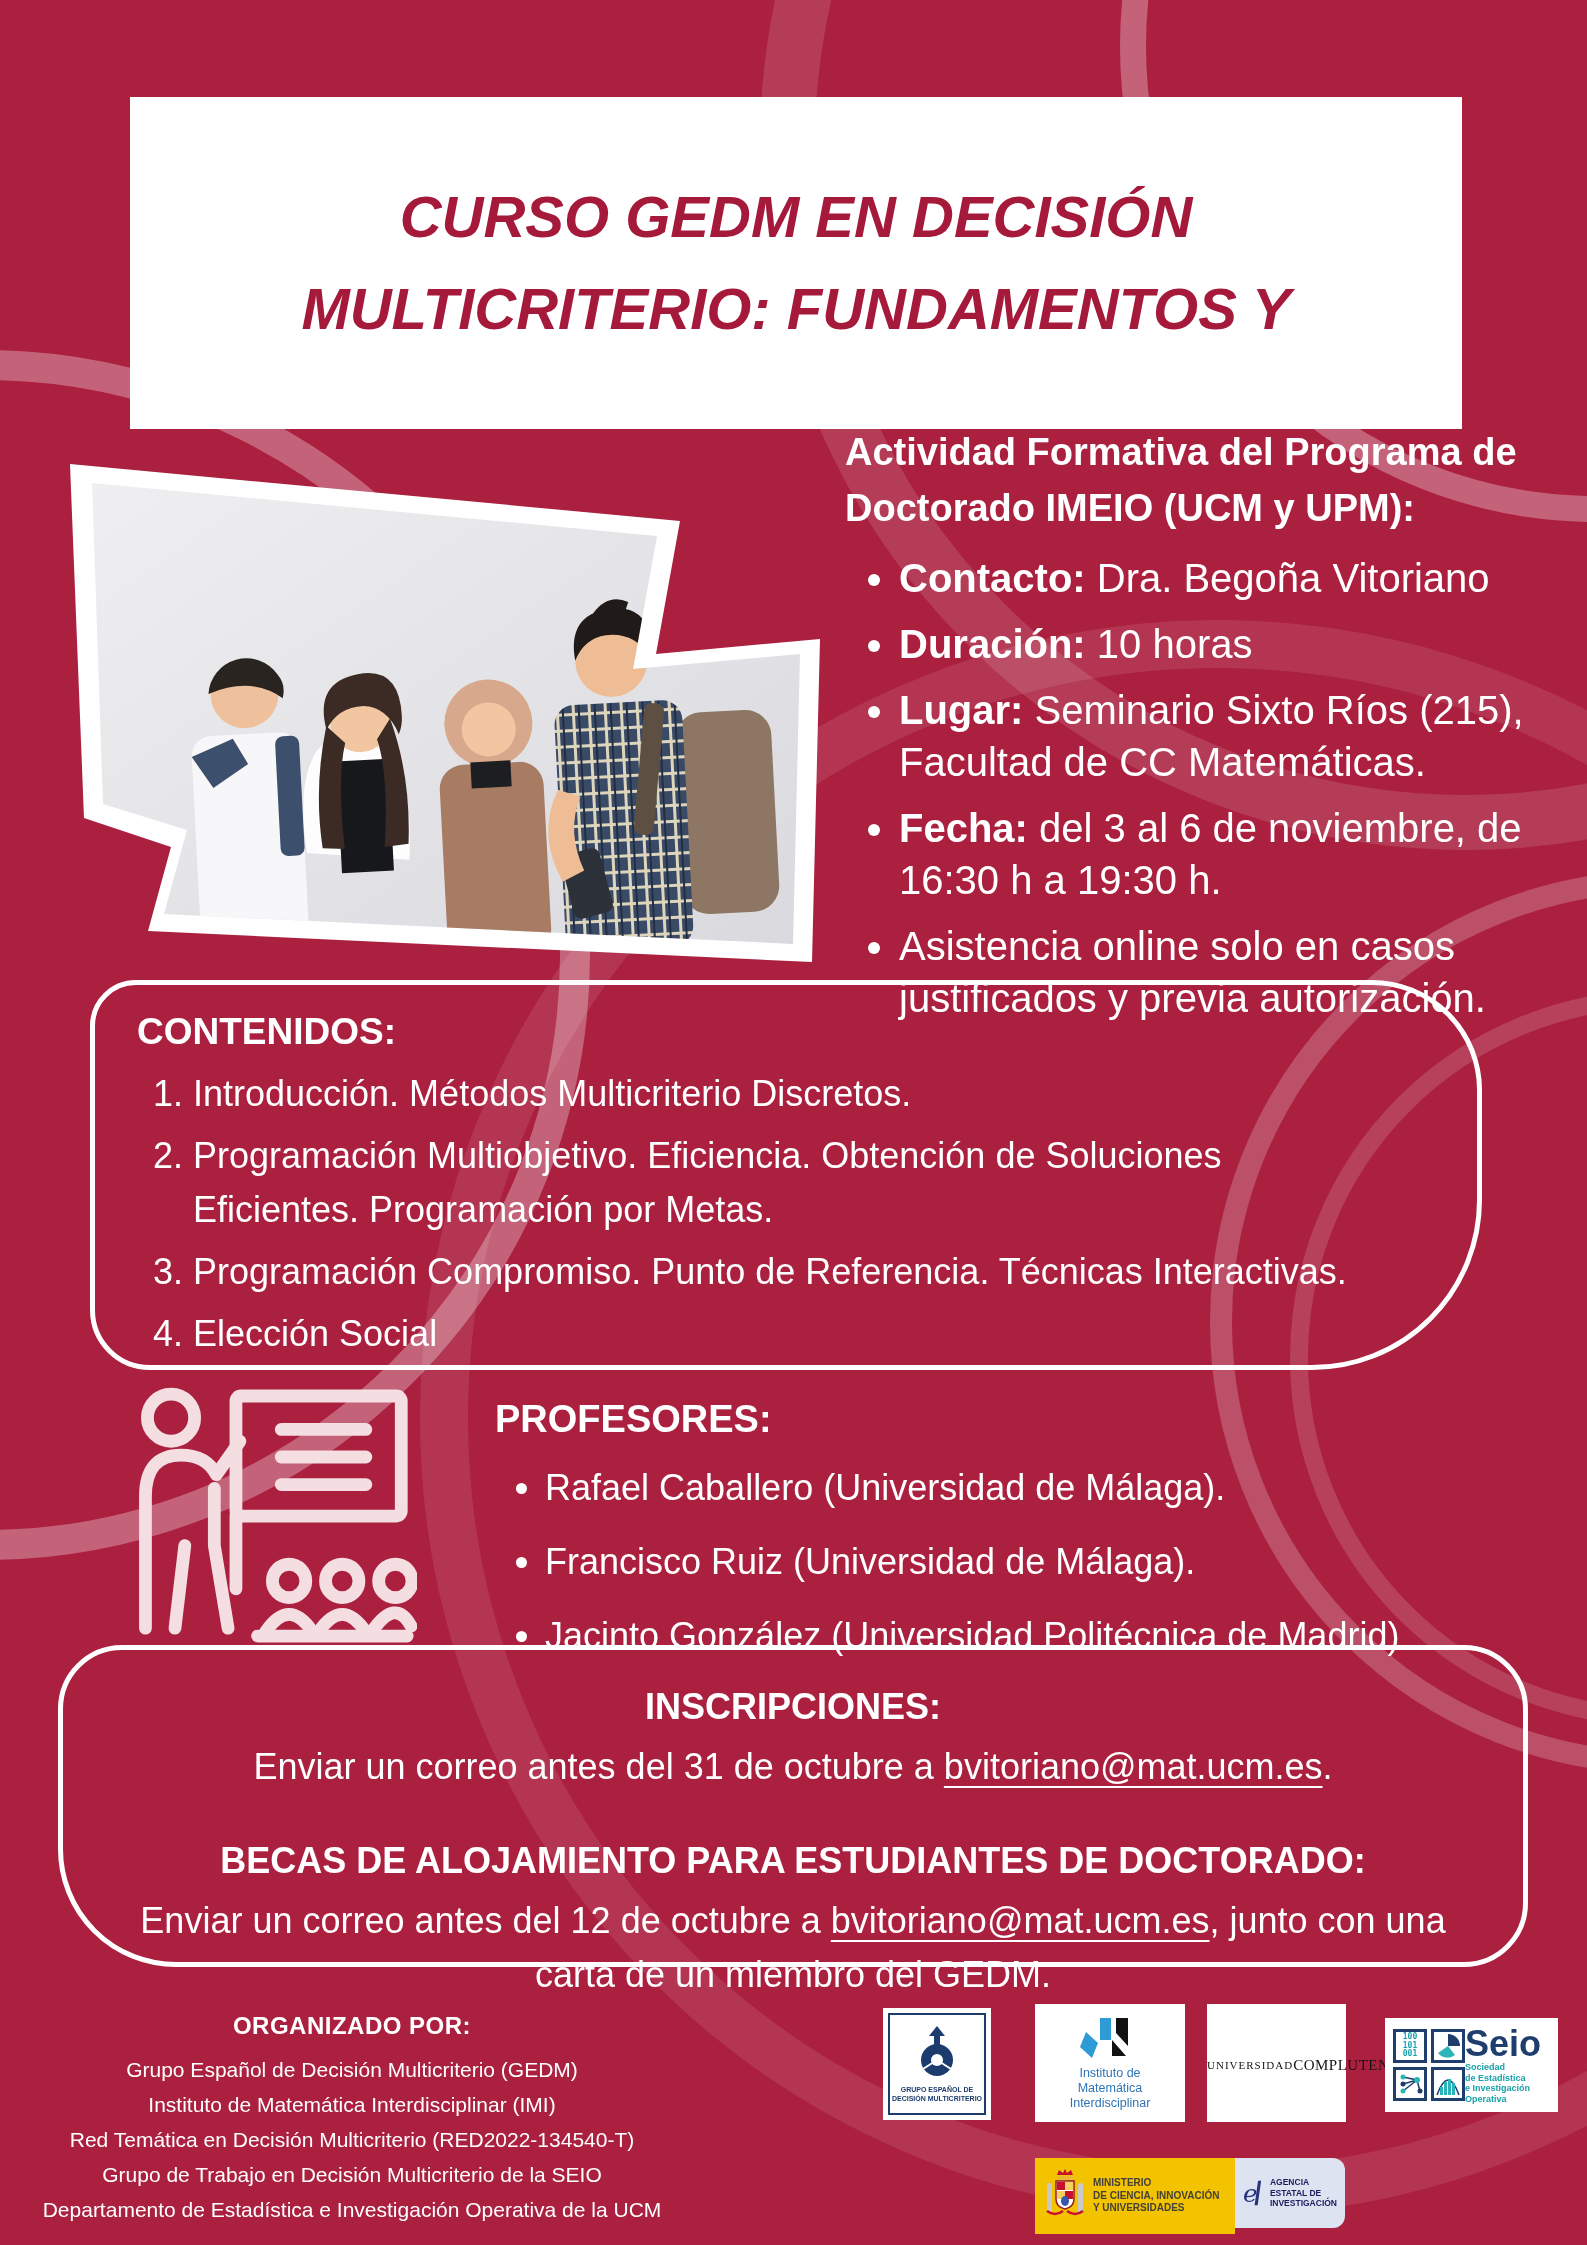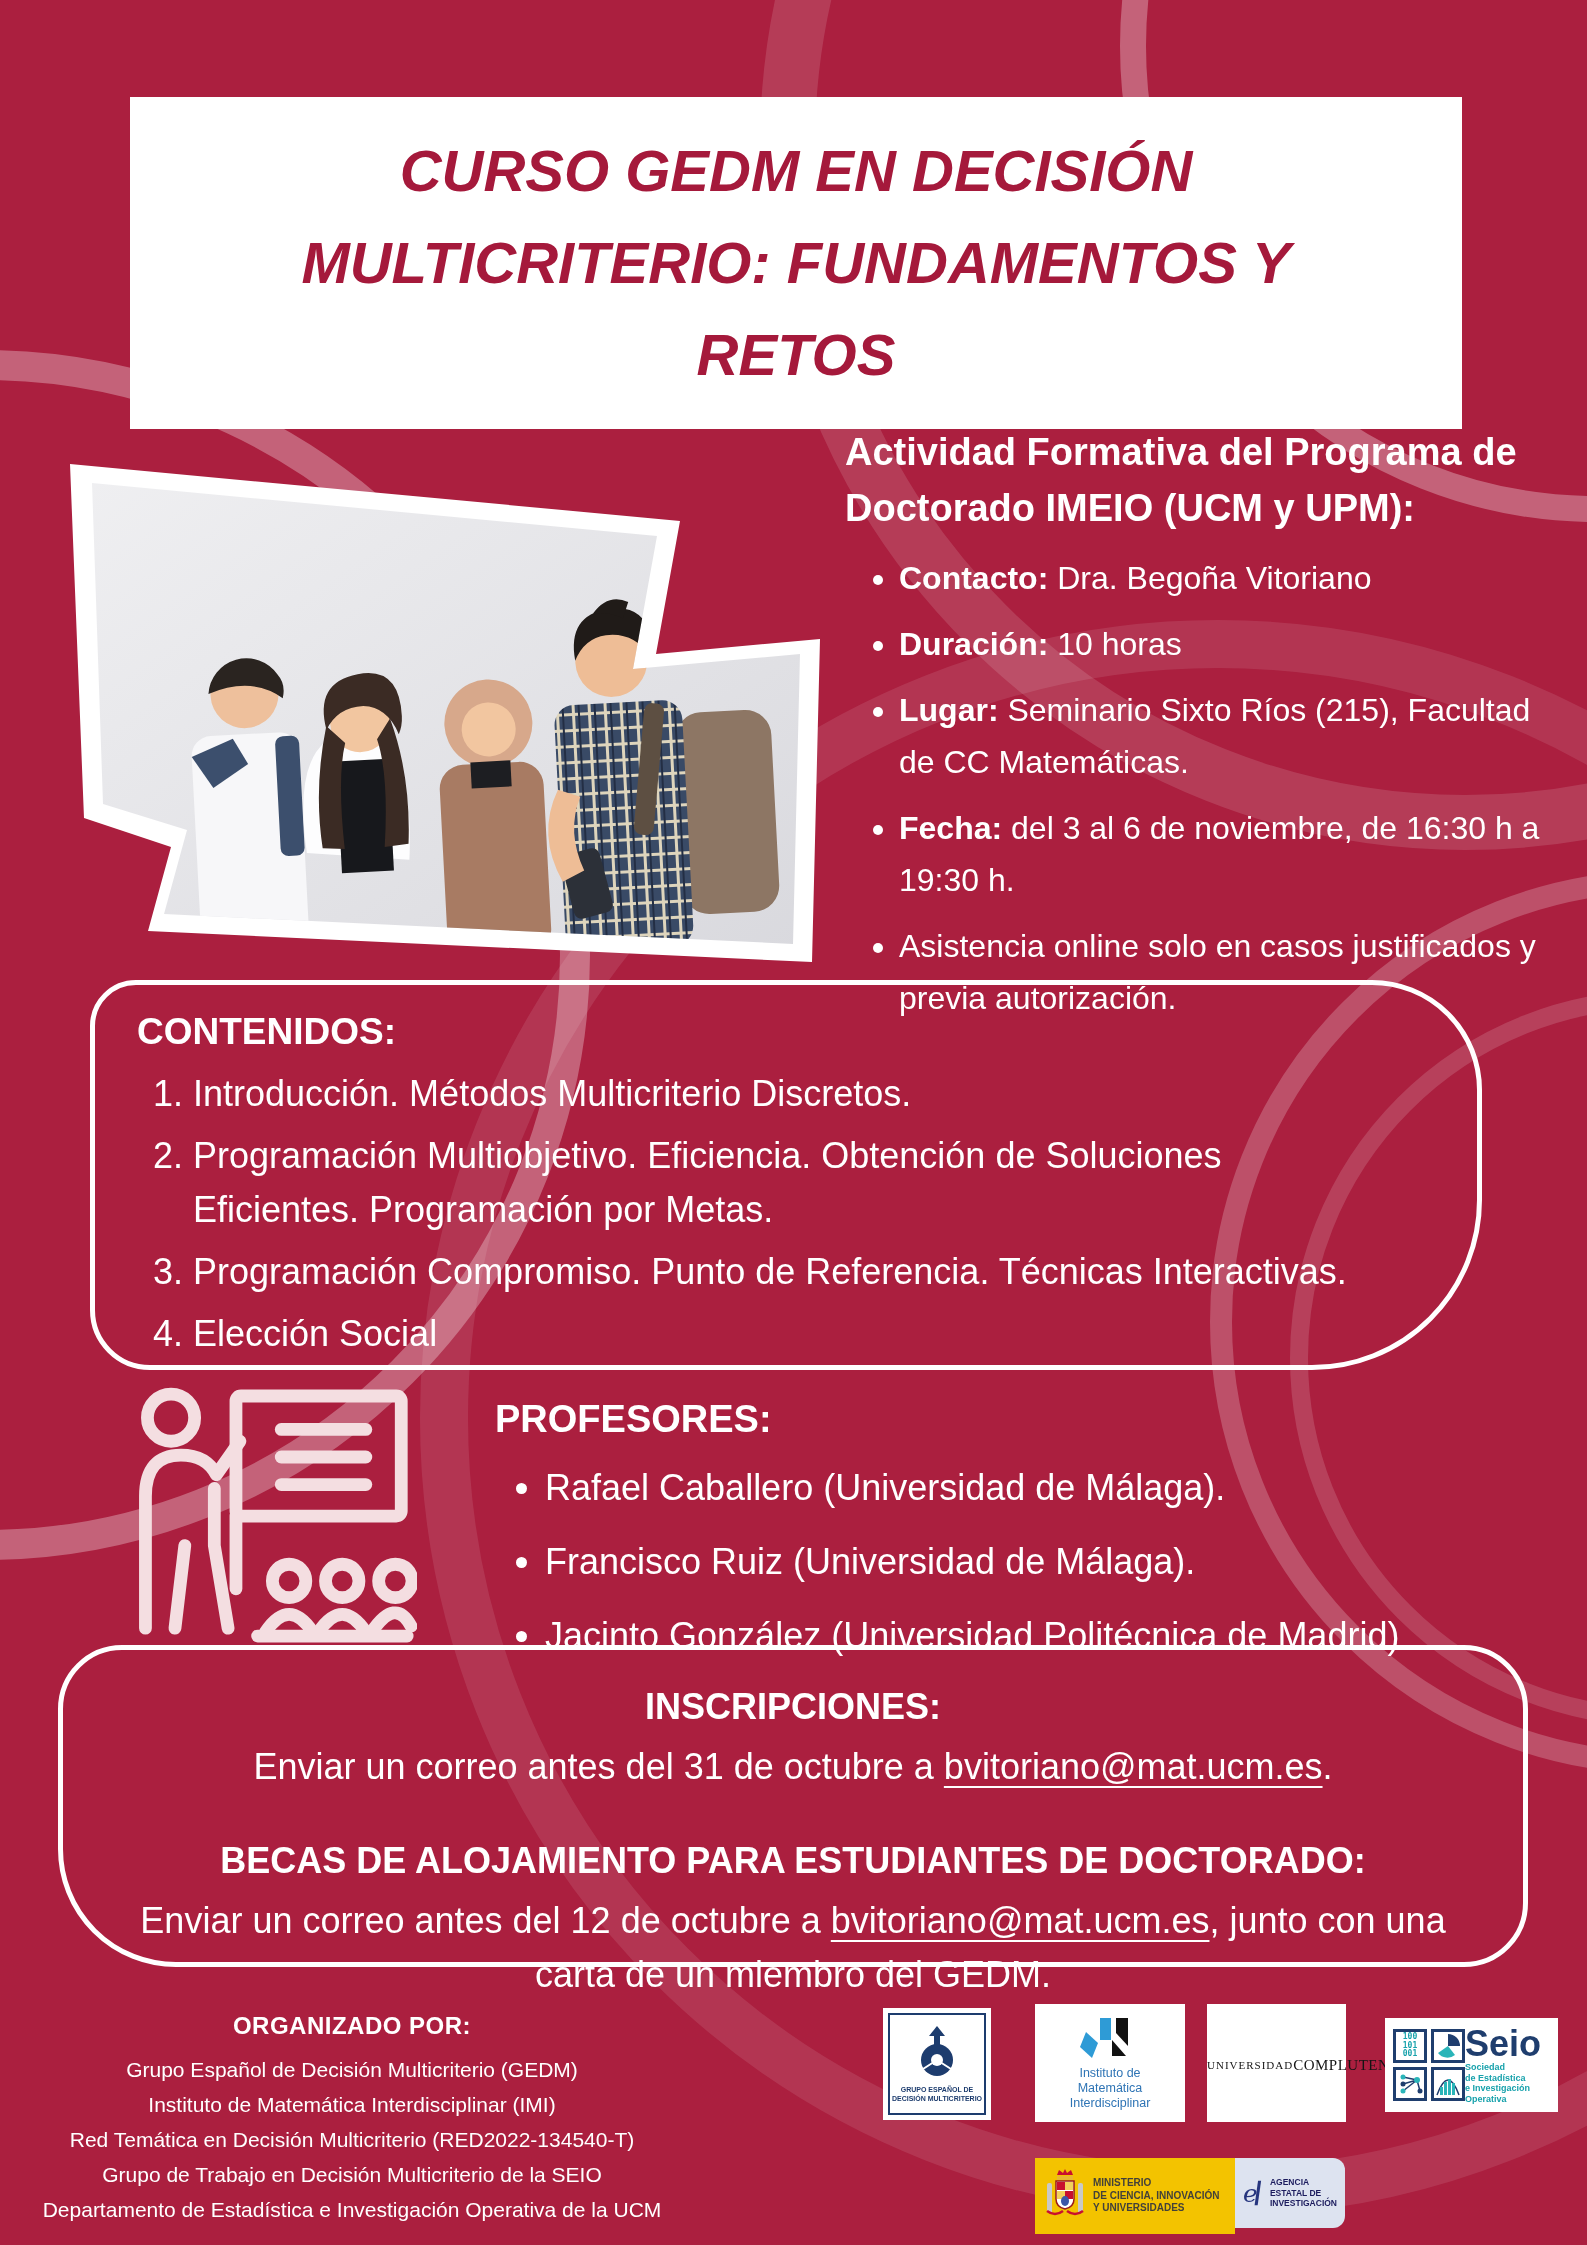--- a/index.html
+++ b/index.html
@@ -19,21 +19,21 @@
     position:absolute;left:130px;top:97px;width:1332px;height:332px;background:#ffffff;
     display:flex;flex-direction:column;justify-content:center;text-align:center;z-index:2;
   }
   .title-line{font-size:58px;line-height:92px;font-weight:bold;font-style:italic;color:#A5193B;letter-spacing:0;}
 
   .photo-collage{position:absolute;left:40px;top:426px;width:795px;height:548px;z-index:3;}
 
   .info{position:absolute;left:845px;top:424px;width:712px;color:#fff;z-index:2;}
   .info-heading{font-size:38px;font-weight:bold;line-height:56px;}
   .info ul{margin:16px 0 0 0;padding-left:54px;list-style:disc;}
-  .info li{font-size:32px;line-height:52px;margin-bottom:14px;}
+  .info li{font-size:40px;line-height:52px;margin-bottom:14px;}
   .info li strong{font-weight:bold;}
 
   .contents-box{
     position:absolute;left:90px;top:980px;width:1392px;height:390px;box-sizing:border-box;
     border:5px solid #fff;border-radius:46px 110px 170px 60px;color:#fff;
     padding:26px 50px 0 42px;z-index:2;
   }
   .contents-heading{font-size:37px;font-weight:bold;}
   .contents-box ol{margin:14px 0 0 0;padding-left:56px;max-width:1160px;list-style:decimal;}
   .contents-box li{font-size:36px;line-height:54px;margin-bottom:8px;}
@@ -93,21 +93,20 @@
   <div class="arc" id="a1"></div>
   <div class="arc" id="a2"></div>
   <div class="arc" id="a3"></div>
   <div class="arc" id="a4"></div>
   <div class="arc" id="a5"></div>
   <div class="arc" id="a6"></div>
 
   <div class="banner">
     <div class="title-line">CURSO GEDM EN DECISIÓN</div>
     <div class="title-line">MULTICRITERIO: FUNDAMENTOS Y</div>
-    <div class="title-line">RETOS</div>
   </div>
 
   <svg class="photo-collage" viewBox="0 0 795 548">
     <defs>
       <linearGradient id="bgGrad" x1="0" y1="0" x2="1" y2="1">
         <stop offset="0" stop-color="#f1f1f3"></stop>
           <stop offset="1" stop-color="#d8d8dd"></stop>
       </linearGradient>
       <pattern id="plaid" width="16" height="16" patternUnits="userSpaceOnUse">
         <rect width="16" height="16" fill="#394a66"></rect>

